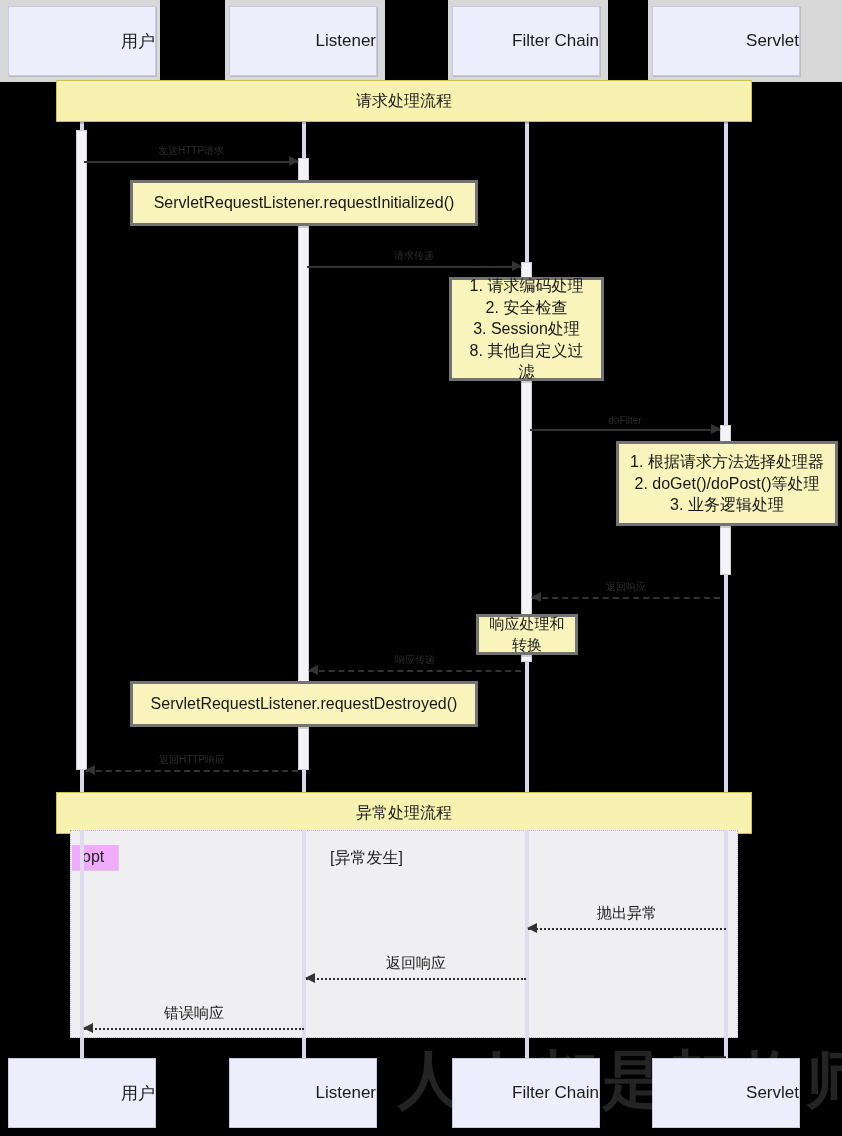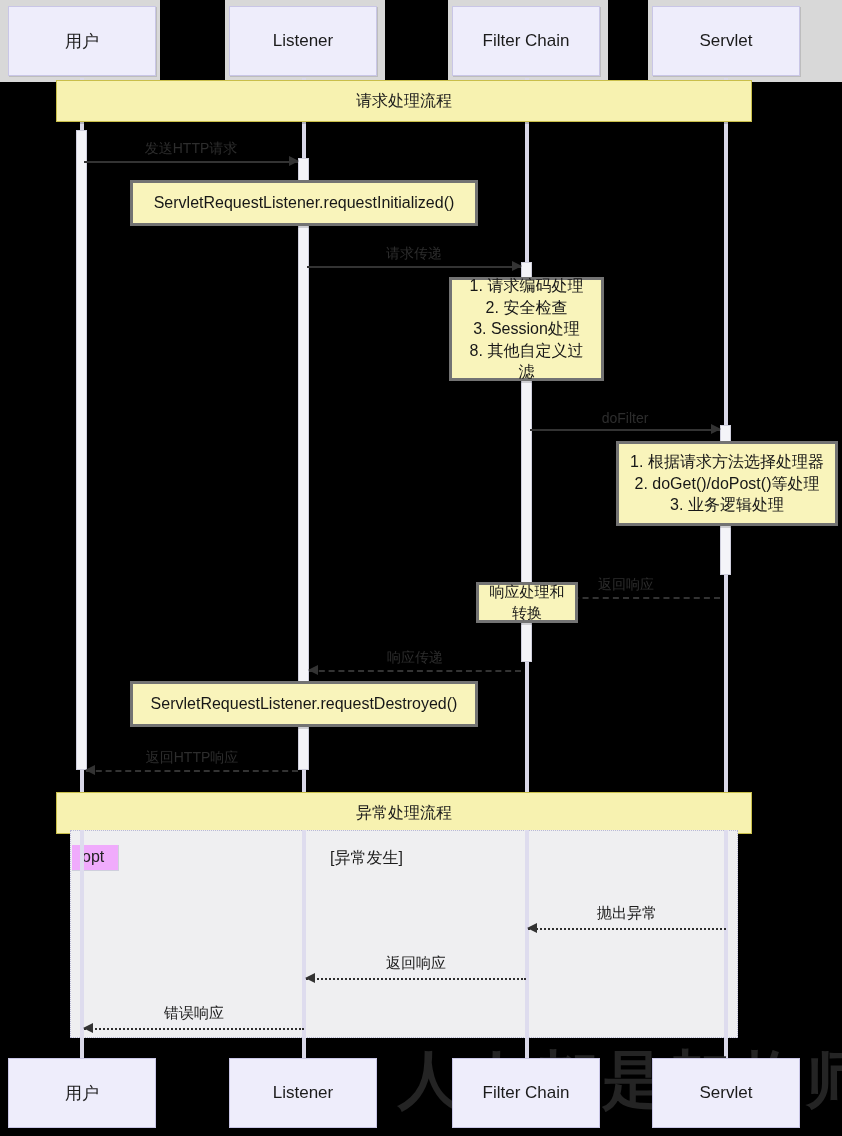--- a/index.html
+++ b/index.html
@@ -13,21 +13,21 @@
   
   .lifeline{
     position:absolute;width:4px;background:#d9d8e8;
   }
   
   .participant{
     position:absolute;
     background:#eeedfb;
     border:1px solid #c9c6e6;
     box-shadow:1px 1px 0 rgba(0,0,0,.12);
-    display:flex;align-items:center;justify-content:center;
+    display:flex;align-items:center;justify-content:flex-end;
     font-size:17px;color:#1b1b1b;
     box-sizing:border-box;
   }
   .participant-shadowstrip{
     position:absolute;background:#d8d8d8;
   }
   
   .activation{
     position:absolute;
     background:#f4f4f8;
@@ -51,31 +51,31 @@
     border:3px solid #737373;
     box-sizing:border-box;
     display:flex;flex-direction:column;
     align-items:center;justify-content:center;
     font-size:16px;color:#171717;line-height:1.35;
     box-shadow:2px 2px 0 rgba(0,0,0,.15);
     text-align:center;
     padding:4px 10px;
     white-space:pre-line;
   }
-  .note.small{font-size:15px;}
+  .note.small{font-size:15px;margin-top:32px;}
   
   .msg{position:absolute;height:1px;}
   .msg .line{
     position:absolute;left:0;right:0;top:0;height:0;
     border-top:2px solid #333;
   }
   .msg.dashed .line{border-top:2px dashed #333;}
   .msg .label{
     position:absolute;bottom:4px;left:0;right:0;
-    text-align:center;font-size:14px;color:#303030;
+    text-align:center;font-size:10px;color:#303030;
     white-space:nowrap;
   }
   .msg .label.dim{color:#2d2d2d;}
   .arrowhead{
     position:absolute;top:-5px;width:0;height:0;
     border-top:5px solid transparent;
     border-bottom:5px solid transparent;
   }
   .arrowhead.right{border-left:10px solid #333;right:-1px;}
   .arrowhead.left{border-right:10px solid #333;left:-1px;}

